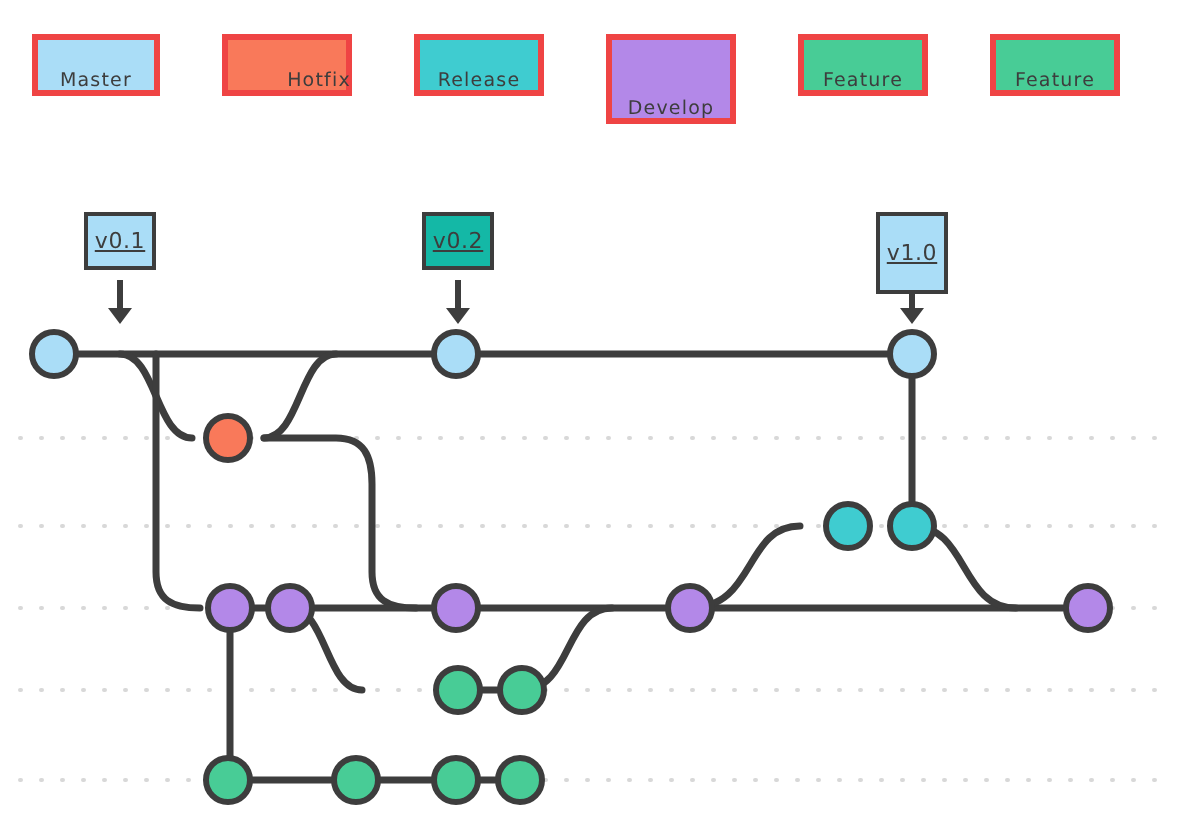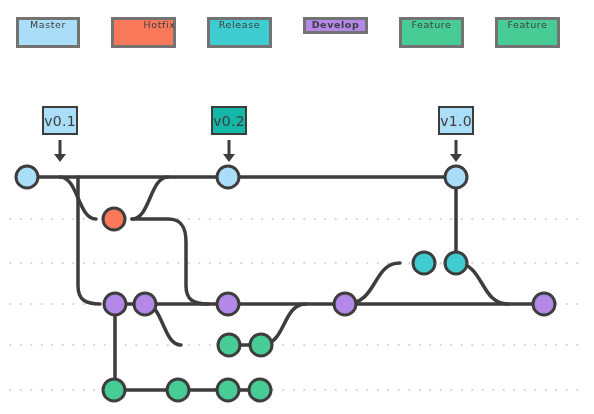--- a/index.html
+++ b/index.html
@@ -24,46 +24,47 @@
     position: absolute;
     left: 0;
     top: 0;
     width: 594px;
     height: 414px;
     display: block;
   }
   .legend-box {
     position: absolute;
     box-sizing: border-box;
-    border: 3px solid #737373;
+    border: 3px solid #ef4444;
     display: flex;
-    align-items: flex-start;
+    align-items: flex-end;
     justify-content: center;
   }
   .legend-label {
     font-size: 9.5px;
     color: #3d3d3d;
     letter-spacing: 0.6px;
     line-height: 1;
     white-space: nowrap;
   }
   .tag-box {
     position: absolute;
     box-sizing: border-box;
     border: 2.5px solid #3d3d3d;
     display: flex;
     align-items: center;
     justify-content: center;
   }
   .tag-label {
-    font-size: 14px;
+    font-size: 11px;
     color: #3d3d3d;
     letter-spacing: 0.3px;
     line-height: 1;
     white-space: nowrap;
+    text-decoration: underline;
   }
 </style>
 </head>
 <body>
 
 <div id="stage">
 
   <svg id="gitgraph" viewBox="0 0 594 414">
     <g id="gridlines-group">
         <line x1="10" y1="219" x2="584" y2="219" stroke="#d8d8d8" stroke-width="2" stroke-linecap="round" stroke-dasharray="0.5 10"></line>
@@ -120,35 +121,35 @@
   <div id="legend-layer">
       <div class="legend-box" style="left: 16px; top: 17px; width: 64px; height: 31px; background: rgb(170, 221, 247);">
         <span class="legend-label">Master</span>
       </div>
       <div class="legend-box" style="left: 111px; top: 17px; width: 65px; height: 31px; background: rgb(249, 121, 90); padding-left: 32px;">
         <span class="legend-label">Hotfix</span>
       </div>
       <div class="legend-box" style="left: 207px; top: 17px; width: 65px; height: 31px; background: rgb(63, 204, 208);">
         <span class="legend-label">Release</span>
       </div>
-      <div class="legend-box" style="left: 303px; top: 17px; width: 65px; height: 17px; background: rgb(179, 136, 232); font-weight: bold;">
+      <div class="legend-box" style="left: 303px; top: 17px; width: 65px; height: 45px; background: rgb(179, 136, 232);">
         <span class="legend-label">Develop</span>
       </div>
       <div class="legend-box" style="left: 399px; top: 17px; width: 65px; height: 31px; background: rgb(72, 204, 150);">
         <span class="legend-label">Feature</span>
       </div>
       <div class="legend-box" style="left: 495px; top: 17px; width: 65px; height: 31px; background: rgb(72, 204, 150);">
         <span class="legend-label">Feature</span>
       </div>
     </div>
   <div id="tags-layer">
       <div class="tag-box" style="left: 42px; top: 106px; width: 36px; height: 29px; background: rgb(170, 221, 247);">
         <span class="tag-label">v0.1</span>
       </div>
       <div class="tag-box" style="left: 211px; top: 106px; width: 36px; height: 29px; background: #14b8a6;">
         <span class="tag-label">v0.2</span>
       </div>
-      <div class="tag-box" style="left: 438px; top: 106px; width: 36px; height: 29px; background: rgb(170, 221, 247);">
+      <div class="tag-box" style="left: 438px; top: 106px; width: 36px; height: 41px; background: rgb(170, 221, 247);">
         <span class="tag-label">v1.0</span>
       </div>
     </div>
 
 </div>
 
 </body></html>

